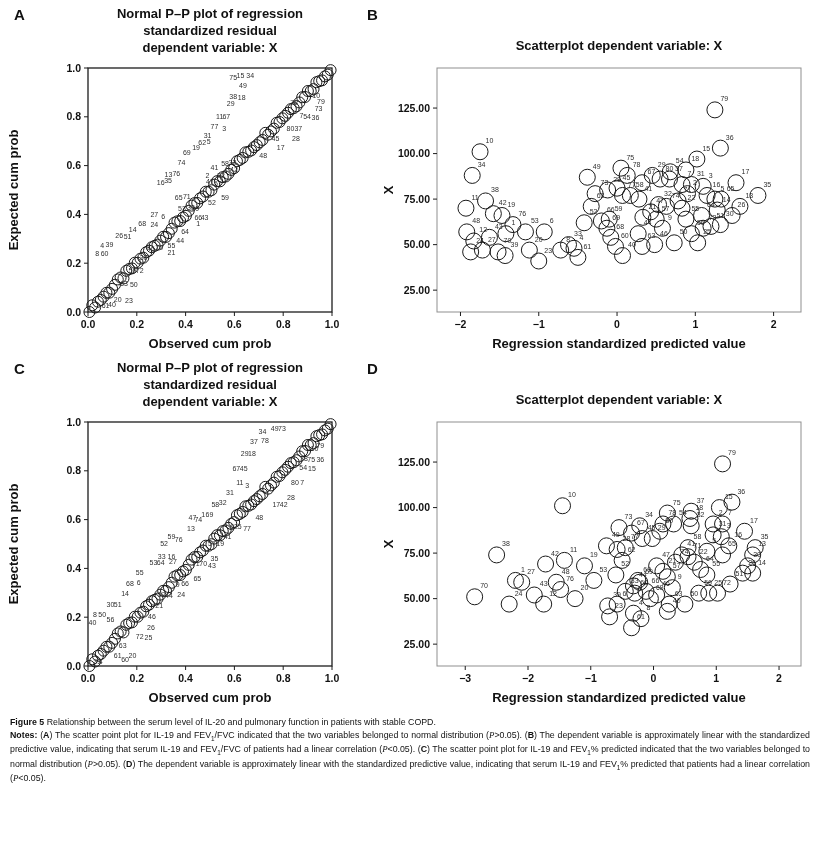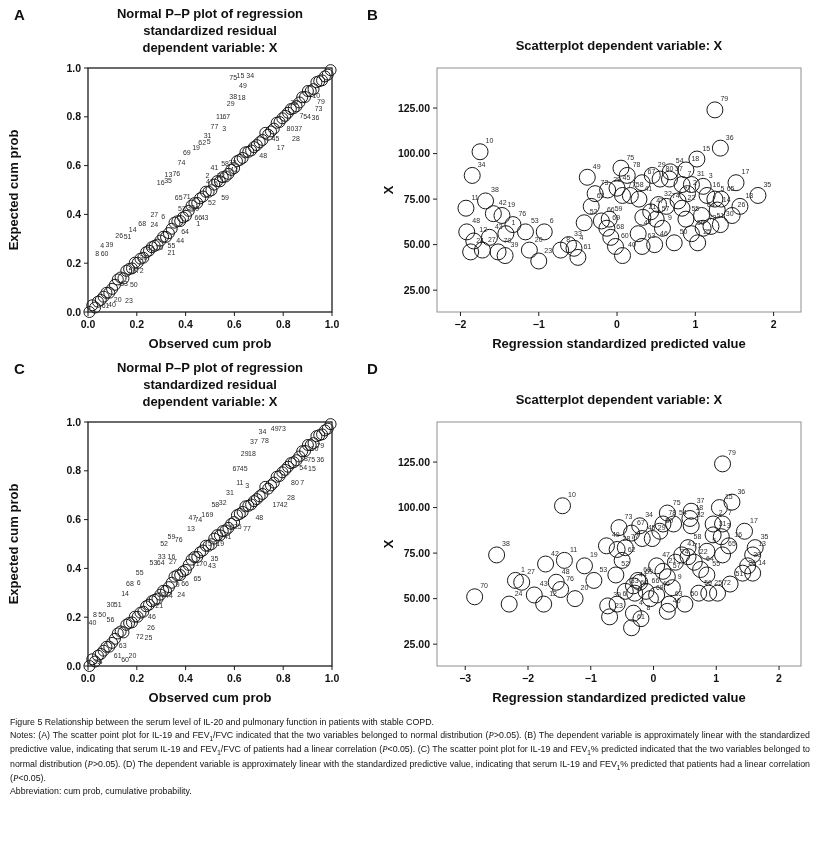--- a/index.html
+++ b/index.html
@@ -11,21 +11,21 @@
   .tag-right{left:2px;top:6px;}
   svg{display:block;}
   svg text{fill:#111;}
   .t-title{font:bold 13px "Liberation Sans",sans-serif;}
   .t-tick{font:bold 10.5px "Liberation Sans",sans-serif;}
   .t-axis{font:bold 13px "Liberation Sans",sans-serif;}
   .t-pt{font:7px "Liberation Sans",sans-serif;fill:#2e2e2e;}
   .caption{padding:8px 10px 0 10px;font-size:8.8px;line-height:1.5;color:#111;}
   .caption .line{margin:0;}
   .caption .notes{text-align:justify;}
-  .caption .b{font-weight:normal;}
+  .caption .b{font-weight:bold;}
   .caption .i{font-style:italic;font-family:"Liberation Serif",serif;}
   .caption .sub{vertical-align:sub;font-size:0.72em;}
 </style>
 </head>
 <body>
 
 <div class="fig">
   <div class="grid">
     <div class="panel">
       <div class="tag tag-left">A</div>
@@ -803,15 +803,14 @@
           <text x="363.05172413793105" y="99.3805970149254" class="t-pt" text-anchor="start">79</text>
           <circle cx="294.7931034482758" cy="175.25373134328356" r="8" fill="none" stroke="#1a1a1a" stroke-width="1"></circle>
           <text x="300.2931034482758" y="166.75373134328356" class="t-pt" text-anchor="start">80</text>
         </svg>
     </div>
   </div>
 
   <div class="caption">
     <p class="line"><span class="b">Figure 5 </span><span>Relationship between the serum level of IL-20 and pulmonary function in patients with stable COPD.</span></p>
     <p class="line notes"><span class="b">Notes: </span><span>(</span><span class="b">A</span><span>) The scatter point plot for IL-19 and FEV</span><span class="sub">1</span><span>/FVC indicated that the two variables belonged to normal distribution (</span><span class="i">P</span><span>&gt;0.05). (</span><span class="b">B</span><span>) The dependent variable is approximately linear with the standardized predictive value, indicating that serum IL-19 and FEV</span><span class="sub">1</span><span>/FVC of patients had a linear correlation (</span><span class="i">P</span><span>&lt;0.05). (</span><span class="b">C</span><span>) The scatter point plot for IL-19 and FEV</span><span class="sub">1</span><span>% predicted indicated that the two variables belonged to normal distribution (</span><span class="i">P</span><span>&gt;0.05). (</span><span class="b">D</span><span>) The dependent variable is approximately linear with the standardized predictive value, indicating that serum IL-19 and FEV</span><span class="sub">1</span><span>% predicted that patients had a linear correlation (</span><span class="i">P</span><span>&lt;0.05).</span></p>
-    <p class="line"><span class="b">Abbreviation: </span><span>cum prob, cumulative probability.</span></p>
   </div>
 </div>
 
 </body></html>

